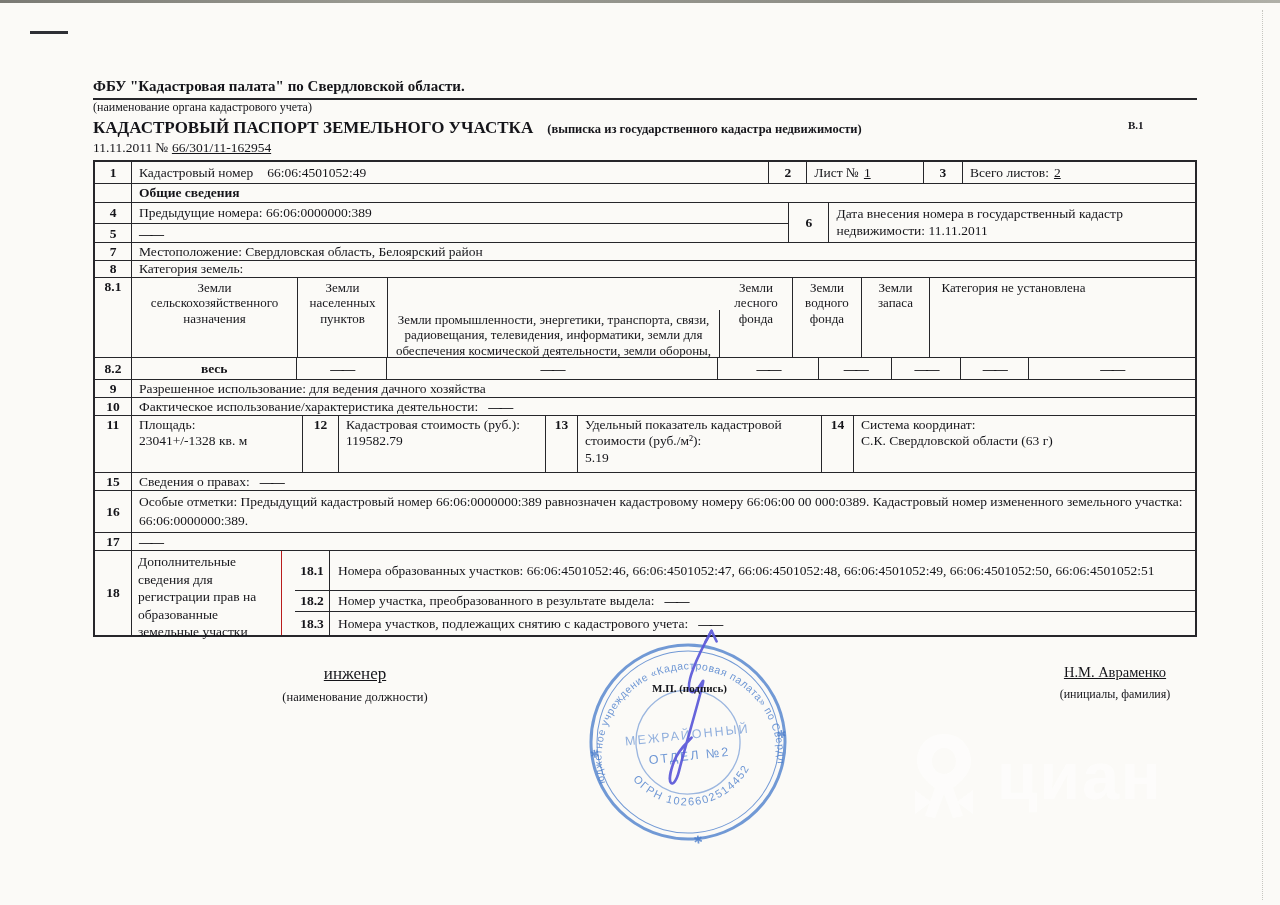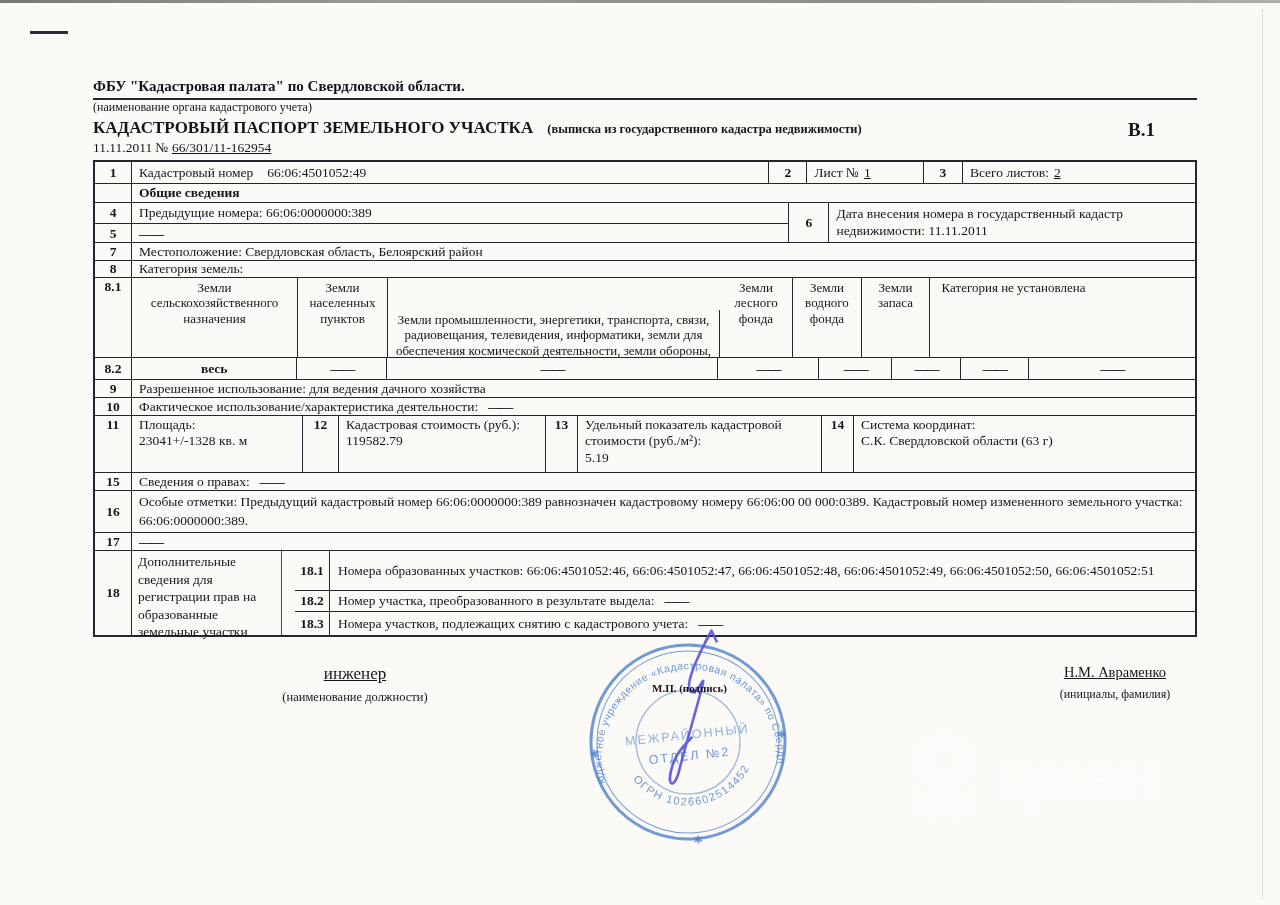--- a/index.html
+++ b/index.html
@@ -11,21 +11,21 @@
   .scan-top-edge { position:absolute; left:0; top:0; width:1280px; height:3px; background:linear-gradient(90deg,#7a7a74,#9a9a92 30%,#8d8d86 70%,#b0b0a8); }
   .scan-dash { position:absolute; left:30px; top:31px; width:38px; height:3px; background:#2e3035; }
   .scan-right-edge { position:absolute; left:1262px; top:10px; height:890px; border-left:1px dotted #c6c6c0; }
 
   
   .org-line { position:absolute; left:93px; top:78px; width:1104px; font-weight:bold; font-size:15px; border-bottom:2px solid #26262a; padding-bottom:3px; }
   .org-caption { position:absolute; left:93px; top:100px; font-size:12px; }
   .title-line { position:absolute; left:93px; top:118px; width:1040px; }
   .doc-title { font-weight:bold; font-size:17px; }
   .doc-subtitle { font-weight:bold; font-size:12.5px; margin-left:10px; }
-  .form-code { position:absolute; left:1128px; top:119px; font-weight:bold; font-size:19px; }
+  .form-code { position:absolute; left:1128px; top:119px; font-weight:bold; font-size:11px; }
   .date-line { position:absolute; left:93px; top:140px; font-size:13.5px; }
   .underline { text-decoration:underline; }
 
   
   .ctable { position:absolute; left:93px; top:160px; width:1104px; border:2px solid #26262a; background:transparent; font-size:13.5px; }
   .trow { display:flex; border-bottom:1px solid #26262a; align-items:stretch; }
   .trow:last-child { border-bottom:none; }
   .cell { border-right:1px solid #26262a; padding:0 7px; display:flex; align-items:center; overflow:hidden; }
   .cell:last-child { border-right:none; }
   .cell.top { align-items:flex-start; padding-top:1px; }

